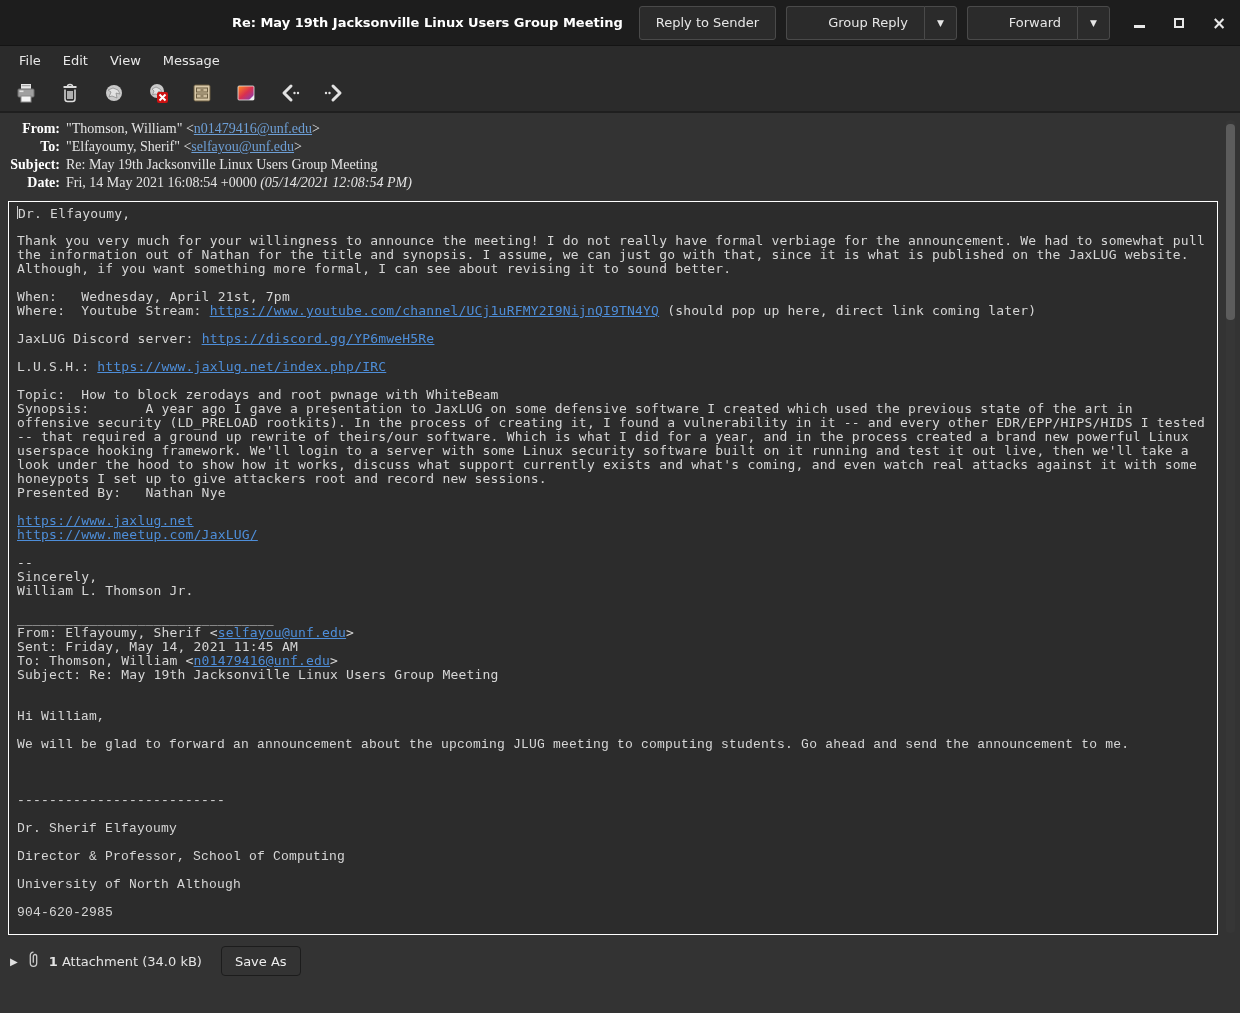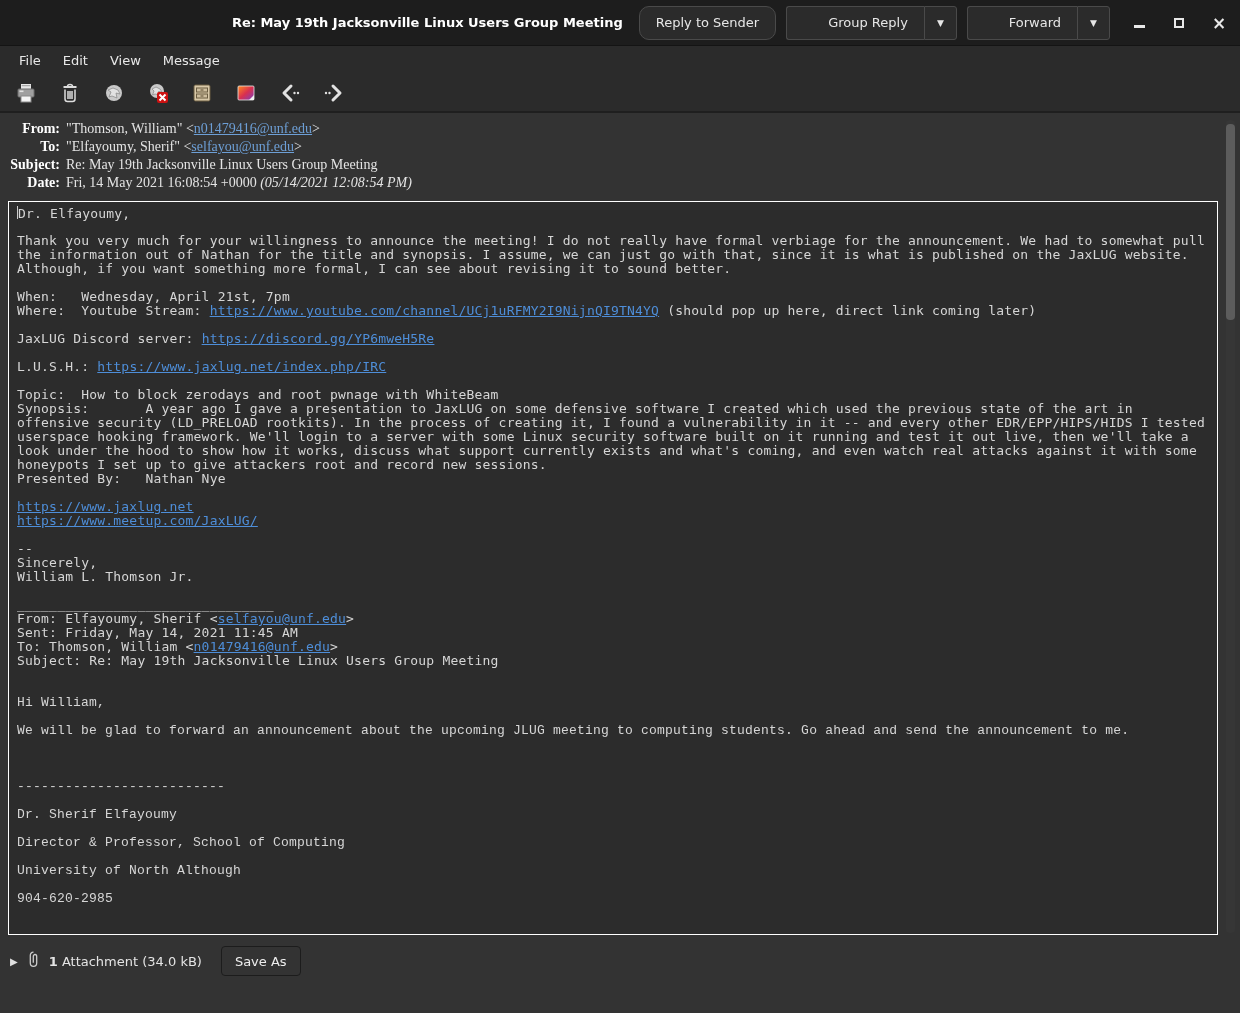--- a/index.html
+++ b/index.html
@@ -11,21 +11,21 @@
   
   .titlebar {
     height:46px; background:#1d1d1d; border-bottom:1px solid #141414;
     display:flex; align-items:center; padding:0 14px 0 0;
   }
   .win-title {
     margin-left:auto; color:#ffffff; font-weight:bold; font-size:13px; white-space:nowrap;
   }
   .tb-actions { display:flex; align-items:center; gap:10px; margin-left:16px; }
   .tbtn {
-    background:#2b2b2b; border:1px solid #4a4a4a; border-radius:10px;
+    background:#2b2b2b; border:1px solid #4a4a4a; border-radius:3px;
     color:#e6e6e6; font-size:13px; font-family:"DejaVu Sans",sans-serif;
     height:34px; padding:0 16px; cursor:default; white-space:nowrap;
   }
   .split { display:flex; }
   .split .tbtn.main { border-radius:3px 0 0 3px; border-right:none;padding-left:41px; }
   .split .tbtn.arrow { border-radius:0 3px 3px 0; border-left:1px solid #4a4a4a; padding:0 12px; font-size:9px; }
   .winctl { display:flex; align-items:center; gap:26px; margin-left:22px; color:#e8e8e8; }
   .wc { width:14px; height:14px; display:flex; align-items:center; justify-content:center; }
   .wc-min { width:11px; height:3px; background:#e8e8e8; margin-top:8px; }
   .wc-max { width:10px; height:10px; border:2px solid #e8e8e8; }
@@ -219,20 +219,21 @@
       <div class="line">When:   Wednesday, April 21st, 7pm</div>
       <div class="line">Where:  Youtube Stream: <a href="#">https://www.youtube.com/channel/UCj1uRFMY2I9NijnQI9TN4YQ</a> (should pop up here, direct link coming later)</div>
       <div class="line">&nbsp;</div>
       <div class="line">JaxLUG Discord server: <a href="#">https://discord.gg/YP6mweH5Re</a></div>
       <div class="line">&nbsp;</div>
       <div class="line">L.U.S.H.: <a href="#">https://www.jaxlug.net/index.php/IRC</a></div>
       <div class="line">&nbsp;</div>
       <div class="line">Topic:  How to block zerodays and root pwnage with WhiteBeam</div>
       <div class="line">Synopsis:       A year ago I gave a presentation to JaxLUG on some defensive software I created which used the previous state of the art in</div>
       <div class="line">offensive security (LD_PRELOAD rootkits). In the process of creating it, I found a vulnerability in it -- and every other EDR/EPP/HIPS/HIDS I tested</div>
+      <div class="line">-- that required a ground up rewrite of theirs/our software. Which is what I did for a year, and in the process created a brand new powerful Linux</div>
       <div class="line">userspace hooking framework. We'll login to a server with some Linux security software built on it running and test it out live, then we'll take a</div>
       <div class="line">look under the hood to show how it works, discuss what support currently exists and what's coming, and even watch real attacks against it with some</div>
       <div class="line">honeypots I set up to give attackers root and record new sessions.</div>
       <div class="line">Presented By:   Nathan Nye</div>
       <div class="line">&nbsp;</div>
       <div class="line"><a href="#">https://www.jaxlug.net</a></div>
       <div class="line"><a href="#">https://www.meetup.com/JaxLUG/</a></div>
       <div class="line">&nbsp;</div>
       <div class="line">--</div>
       <div class="line">Sincerely,</div>

